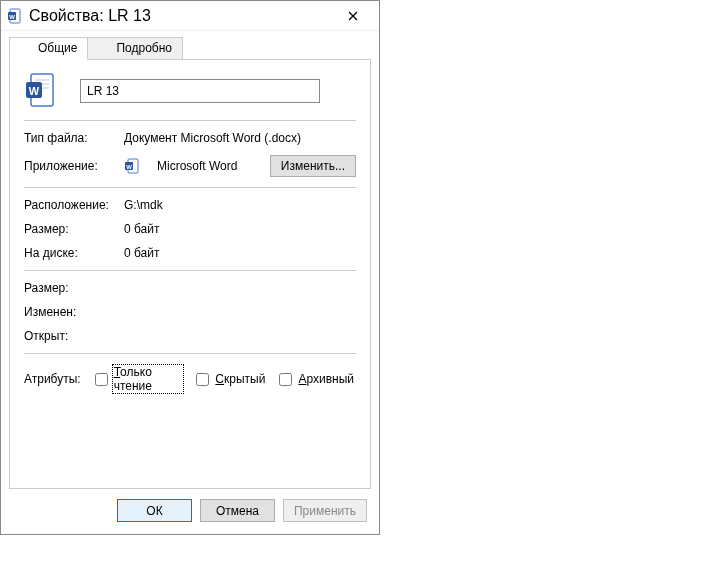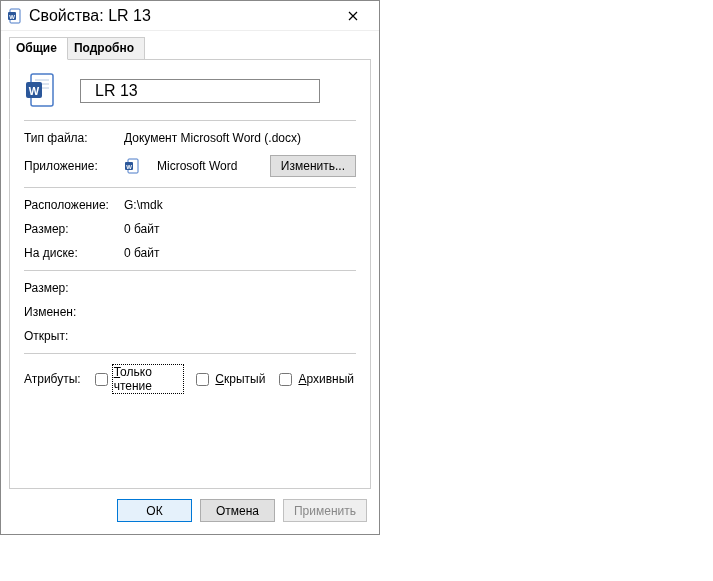--- a/index.html
+++ b/index.html
@@ -36,28 +36,27 @@
     font-size: 14px;
     font-family: Arial, sans-serif;
   }
 
   .tabs {
     display: flex;
     padding: 6px 8px 0 8px;
     background: #fff;
   }
   .tab {
-    padding: 3px 10px 4px 6px;
+    padding: 3px 10px 4px 28px;
     border: 1px solid #ccc;
     border-bottom: none;
     background: #f0f0f0;
     margin-right: -1px;
     position: relative;
     cursor: default;
-    font-weight: bold;
   }
   .tab.active {
     background: #fff;
     border-bottom: 1px solid #fff;
     z-index: 2;
     margin-bottom: -1px;
   }
   .tab-panel {
     border: 1px solid #ccc;
     margin: 0 8px 10px 8px;
@@ -71,23 +70,23 @@
     align-items: center;
     margin-bottom: 8px;
   }
   .big-icon {
     width: 32px; height: 38px;
     margin-right: 24px;
   }
   .name-input {
     flex: 1;
     border: 1px solid #888;
-    padding: 4px 14px;
+    padding: 4px 6px;
     font-family: inherit;
-    font-size: 16px;
+    font-size: 12px;
     height: 24px;
     max-width: 240px;
   }
 
   .sep {
     border: none;
     border-top: 1px solid #ccc;
     margin: 10px 0;
   }
 

